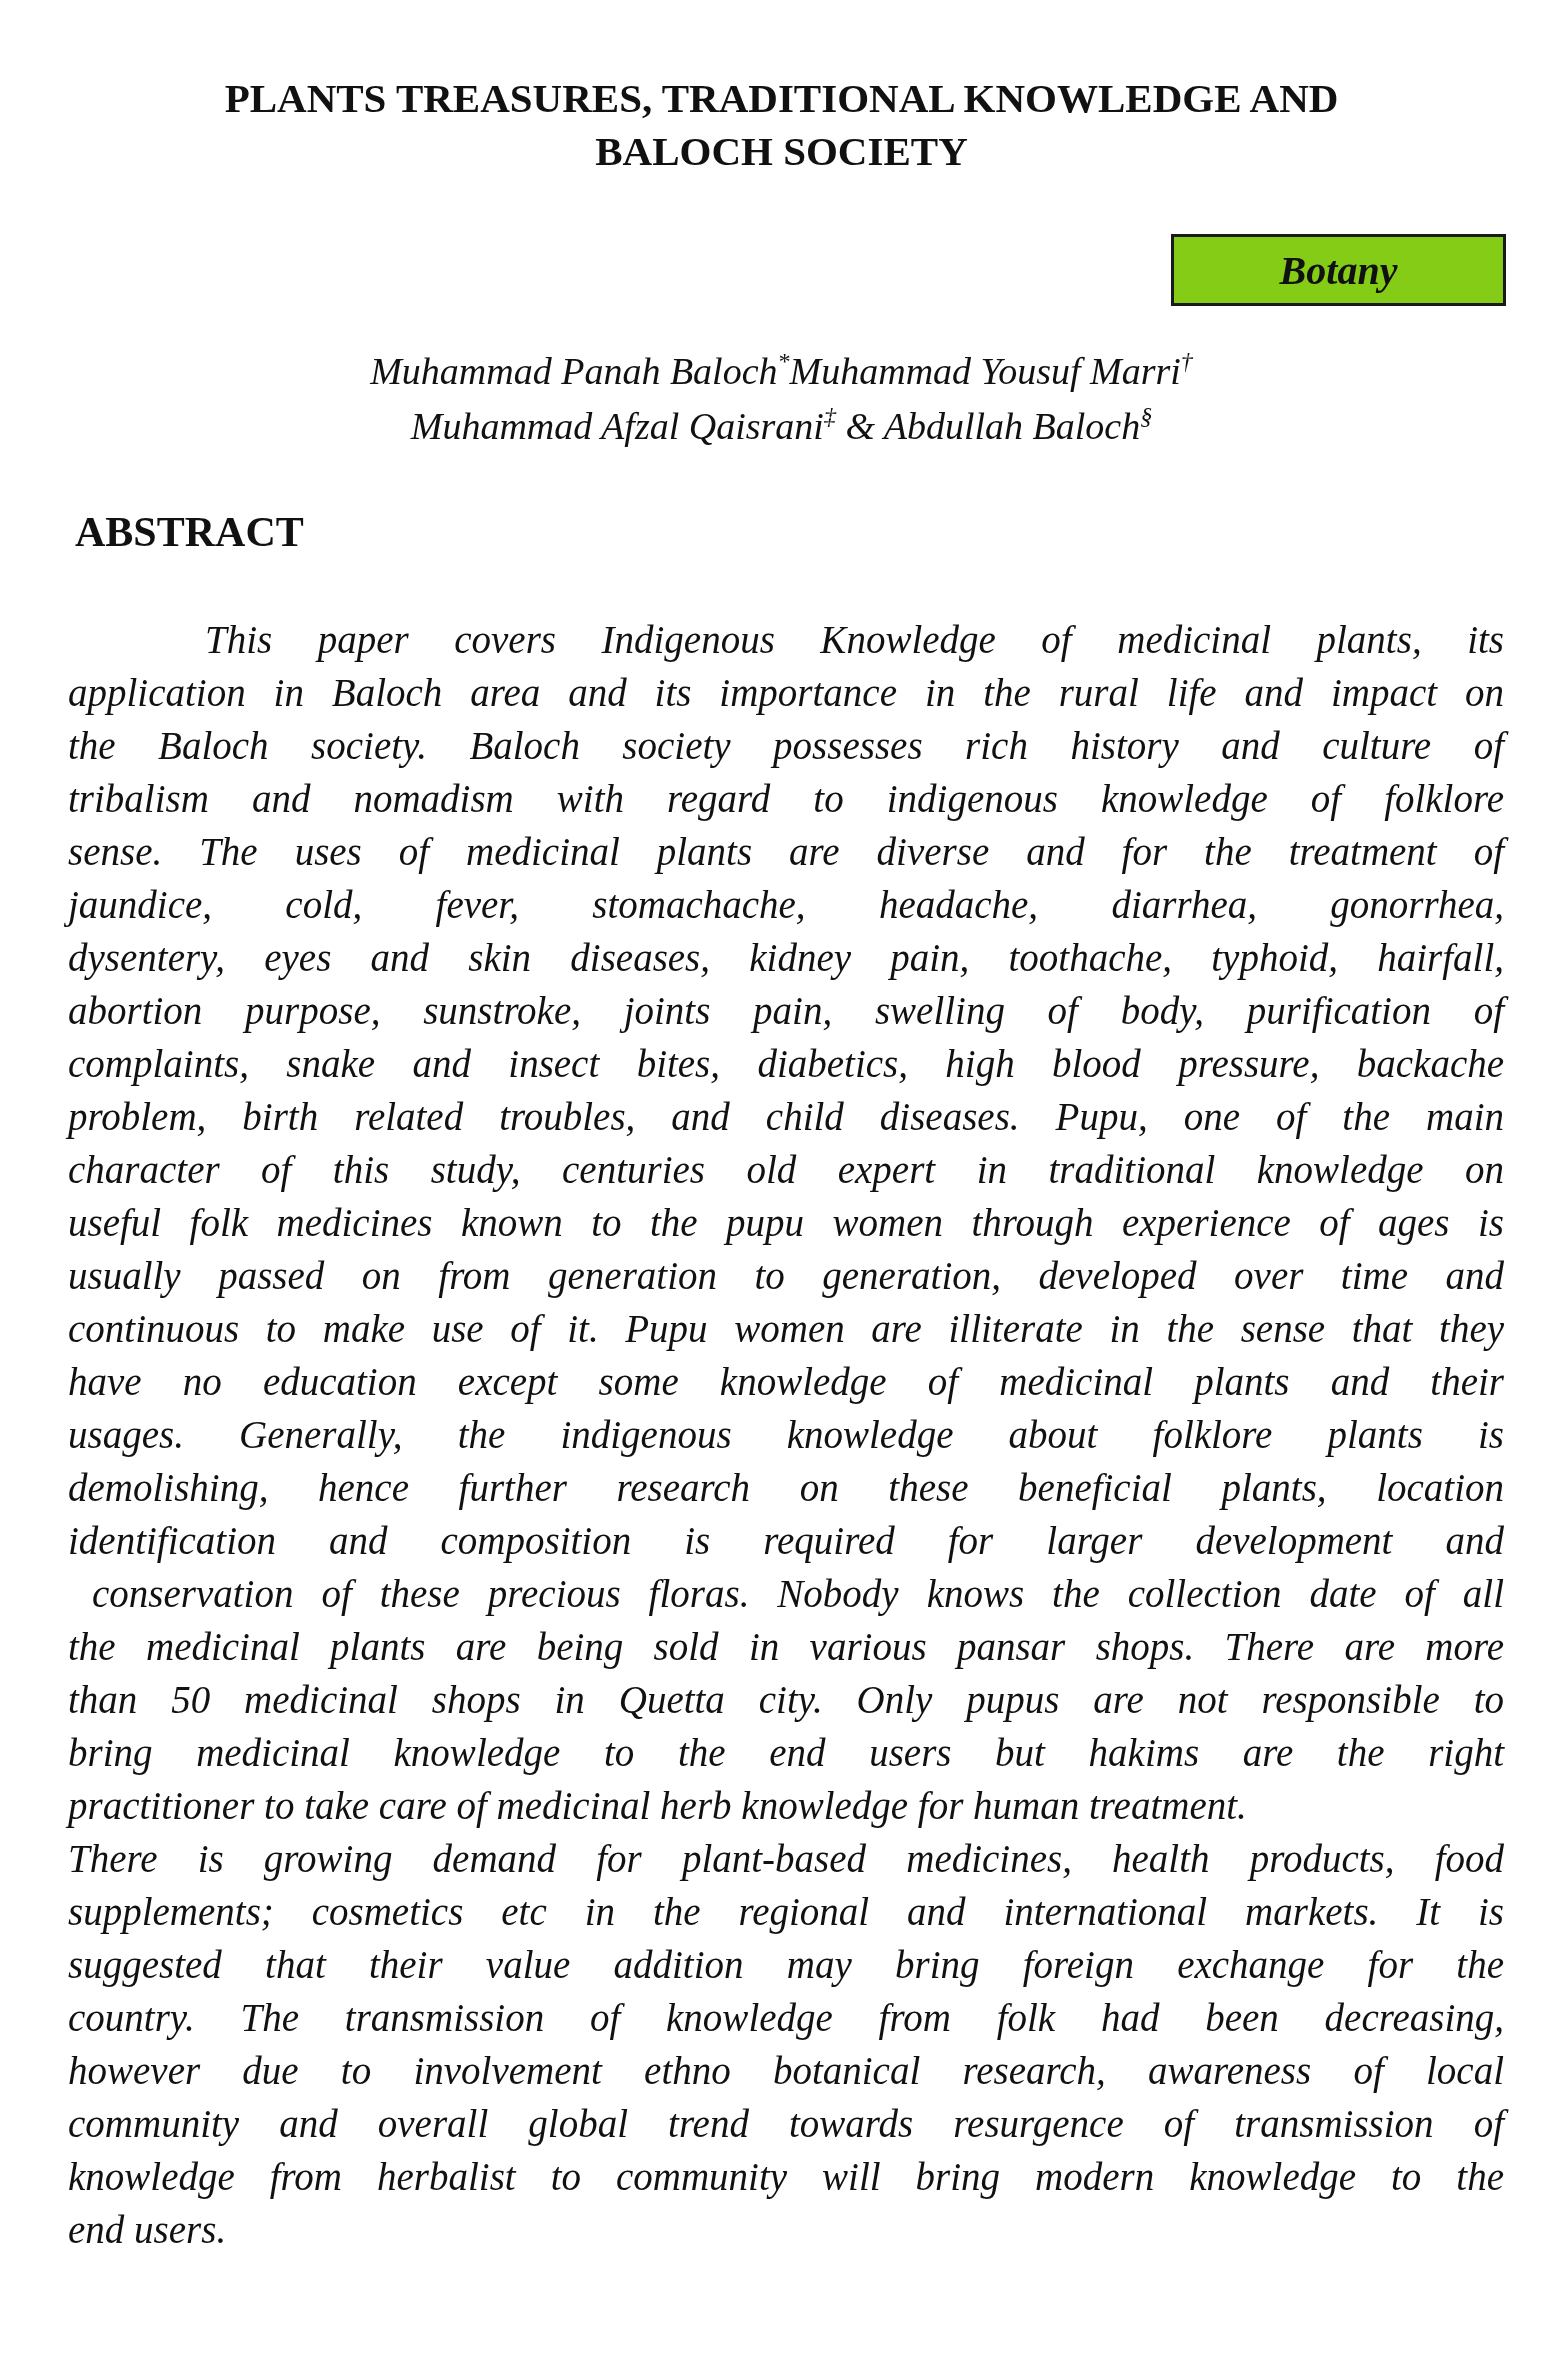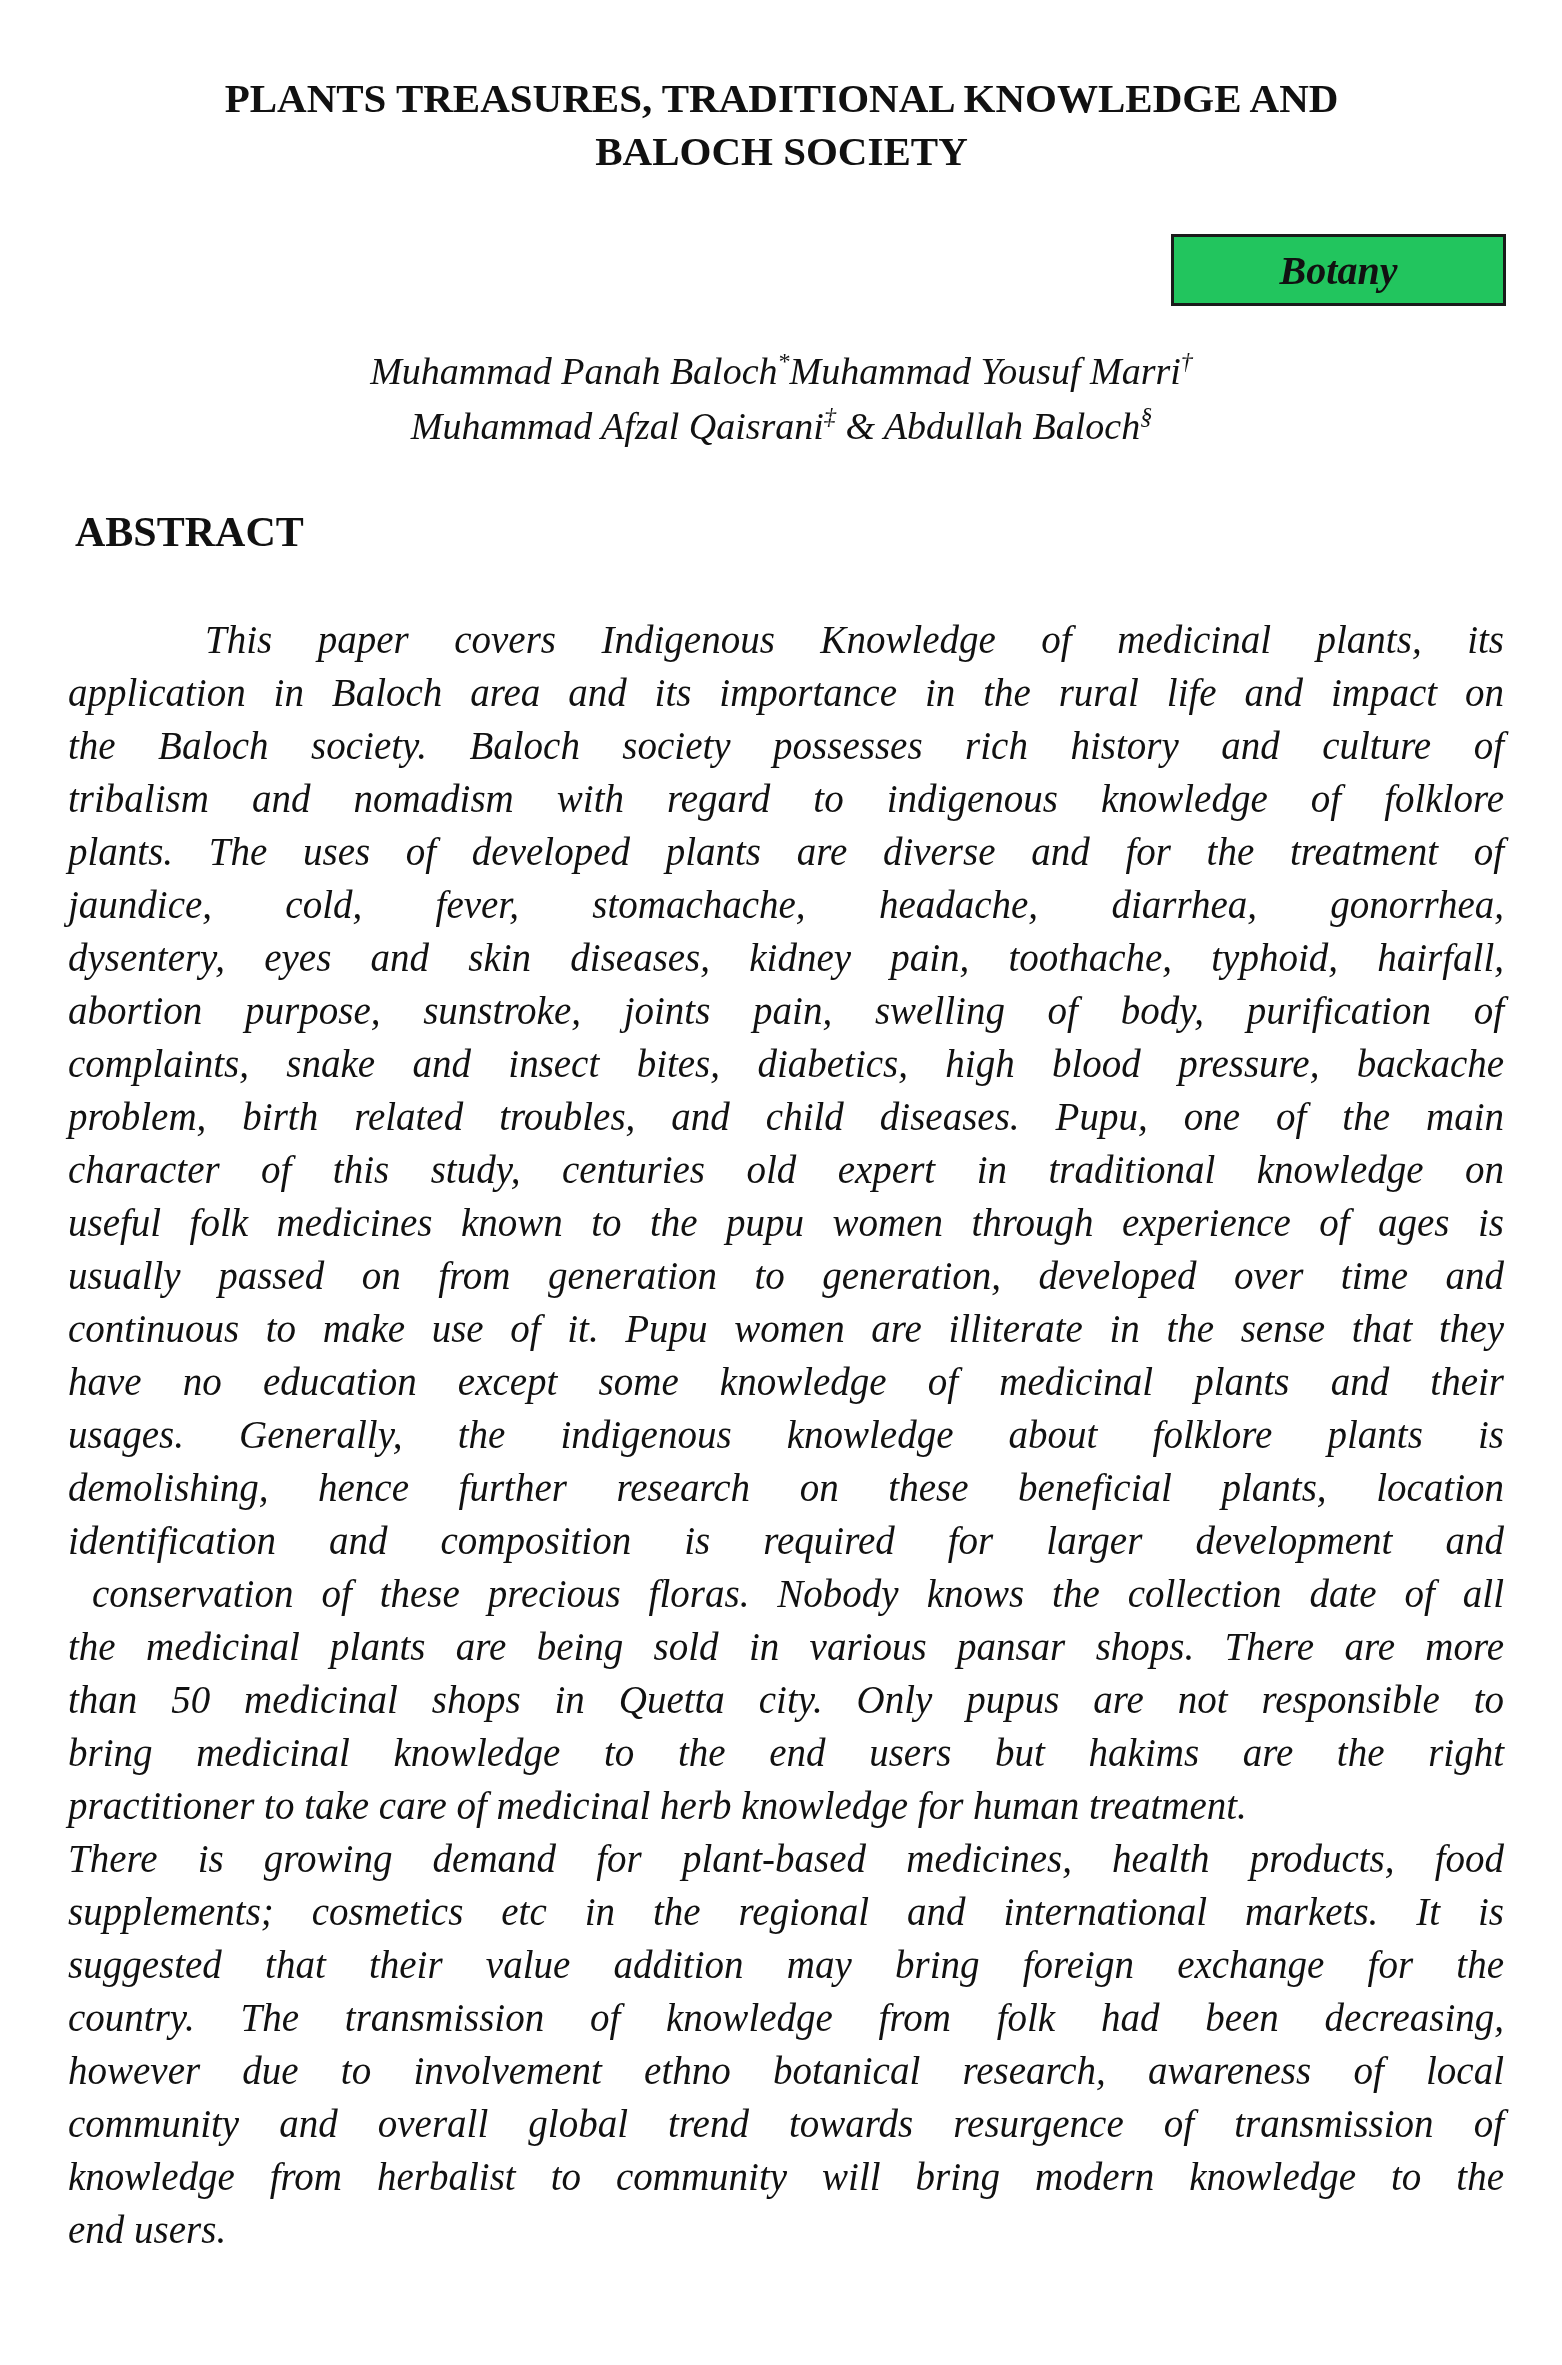--- a/index.html
+++ b/index.html
@@ -1,19 +1,19 @@
 <!DOCTYPE html>
 <html style="font-size:14.6px"><head>
 <meta charset="utf-8">
 <style>
   html, body { margin: 0; padding: 0; background: #ffffff; }
   body { width: 1563px; height: 2366px; position: relative; overflow: hidden; color: #111; font-family: "Liberation Serif", "DejaVu Serif", serif; }
   .title { position: absolute; left: 0; width: 1563px; top: 72px; text-align: center; font-weight: bold; font-size: 41px; line-height: 53px; letter-spacing: 0px; }
   .title span { display: block; }
-  .subject-box { position: absolute; left: 1171px; top: 234px; width: 329px; height: 66px; background: #22c55e; border: 3.2px solid #1a1a1a; display: flex; align-items: center; justify-content: center; }
+  .subject-box { position: absolute; left: 1171px; top: 234px; width: 329px; height: 66px; background: #84cc16; border: 3.2px solid #1a1a1a; display: flex; align-items: center; justify-content: center; }
   .subject-box span { font-style: italic; font-weight: bold; font-size: 40px; }
   .authors { position: absolute; left: 0; width: 1563px; top: 344px; text-align: center; font-size: 38px; line-height: 55px; font-style: italic; }
   .authors sup { font-size: 24px; vertical-align: 14.6px; line-height: 0; }
   .abstract-heading { position: absolute; left: 75px; top: 508px; font-weight: bold; font-size: 42px; }
   .body { position: absolute; left: 68px; top: 613px; width: 1436px; font-style: italic; font-size: 39px; line-height: 53px; text-align: justify; }
   .body .line { display: block; text-align: justify; text-align-last: justify; white-space: nowrap; }
   .body .line.last { text-align-last: left; }
   .body .line.indent { padding-left: 137px; }
 </style>
 </head>
@@ -37,21 +37,21 @@
   </div>
 </div>
 
 <div class="abstract-heading">ABSTRACT</div>
 
 <div class="body">
   <span class="line indent" style="white-space: normal; display: block; text-align-last: justify;">This paper covers Indigenous Knowledge of medicinal plants, its</span>
   <span class="line" style="white-space: normal; display: block; text-align-last: justify;">application in Baloch area and its importance in the rural life and impact on</span>
   <span class="line" style="white-space: normal; display: block; text-align-last: justify;">the Baloch society.  Baloch society possesses rich history and culture of</span>
   <span class="line" style="white-space: normal; display: block; text-align-last: justify;">tribalism and nomadism with regard to indigenous knowledge of folklore</span>
-  <span class="line" style="white-space: normal; display: block; text-align-last: justify;">plants. The uses of developed plants are diverse and for the treatment of</span>
+  <span class="line" style="white-space: normal; display: block; text-align-last: justify;">sense. The uses of medicinal plants are diverse and for the treatment of</span>
   <span class="line" style="white-space: normal; display: block; text-align-last: justify;">jaundice, cold, fever, stomachache, headache, diarrhea, gonorrhea,</span>
   <span class="line" style="white-space: normal; display: block; text-align-last: justify;">dysentery, eyes and skin diseases, kidney pain, toothache, typhoid, hairfall,</span>
   <span class="line" style="white-space: normal; display: block; text-align-last: justify;">abortion purpose, sunstroke, joints pain, swelling of body, purification of</span>
   <span class="line" style="white-space: normal; display: block; text-align-last: justify;">complaints, snake and insect bites, diabetics, high blood pressure, backache</span>
   <span class="line" style="white-space: normal; display: block; text-align-last: justify;">problem, birth related troubles, and child diseases.  Pupu, one of the main</span>
   <span class="line" style="white-space: normal; display: block; text-align-last: justify;">character of this study, centuries old expert in traditional knowledge on</span>
   <span class="line" style="white-space: normal; display: block; text-align-last: justify;">useful folk medicines known to the pupu women through experience of ages is</span>
   <span class="line" style="white-space: normal; display: block; text-align-last: justify;">usually passed on from generation to generation, developed over time and</span>
   <span class="line" style="white-space: normal; display: block; text-align-last: justify;">continuous to make use of it.  Pupu women are illiterate in the sense that they</span>
   <span class="line" style="white-space: normal; display: block; text-align-last: justify;">have no education except some knowledge of medicinal plants and their</span>

